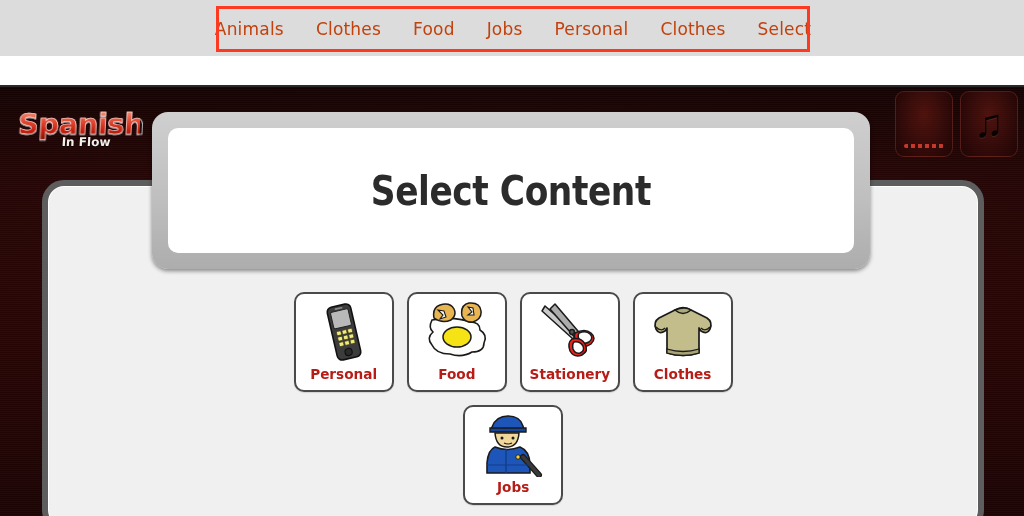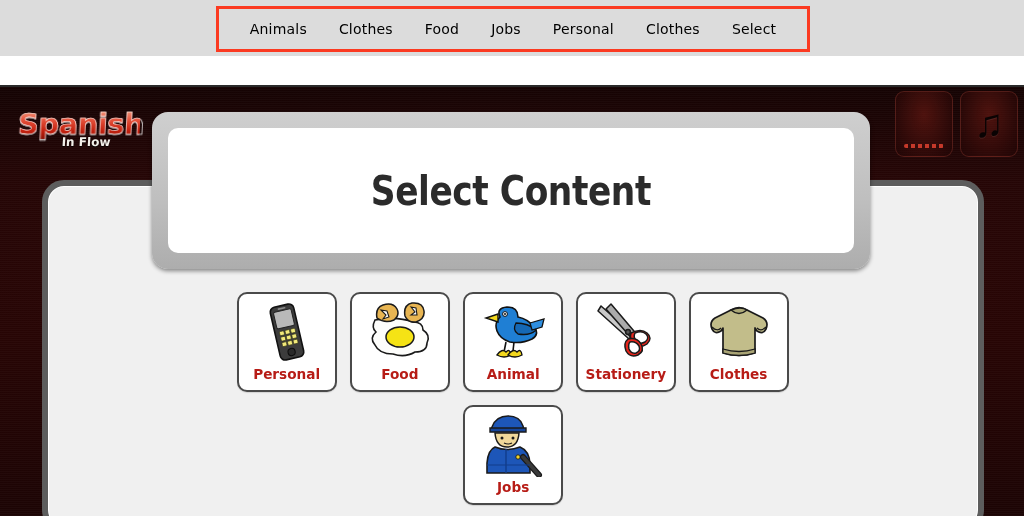--- a/index.html
+++ b/index.html
@@ -29,22 +29,22 @@
   #nav-items {
     position: absolute;
     left: 216px; top: 6px;
     width: 594px; height: 46px;
     display: flex;
     align-items: center;
     justify-content: center;
     gap: 0px;
   }
   .nav-link {
-    color: #000000;
-    font-size: 14px;
+    color: #c2410c;
+    font-size: 17px;
     font-family: "DejaVu Sans", sans-serif;
     font-weight: 400;
     letter-spacing: 0.2px;
     text-decoration: none;
     padding: 0 16px;
     white-space: nowrap;
     cursor: pointer;
   }
   #nav-white-strip {
     position: absolute;
@@ -313,36 +313,20 @@
               <ellipse cx="33" cy="35" rx="14" ry="10" fill="#f5e315" stroke="#1a1a1a" stroke-width="1.5"></ellipse>
               <path d="M10 16 Q8 6 16 3 Q26 0 30 7 Q33 13 27 18 Q18 22 10 16 Z" fill="#e8b552" stroke="#1a1a1a" stroke-width="1.5"></path>
               <path d="M14 8 L19 13 L16 17 L22 15 L20 9 Z" fill="#fdfdfb" stroke="#1a1a1a" stroke-width="1.1"></path>
               <path d="M38 14 Q36 3 45 1 Q56 0 57 9 Q58 17 49 20 Q41 21 38 14 Z" fill="#e8b552" stroke="#1a1a1a" stroke-width="1.5"></path>
               <path d="M44 5 L48 10 L44 13 L50 13 L49 6 Z" fill="#fdfdfb" stroke="#1a1a1a" stroke-width="1.1"></path>
             </svg>
           </div>
           <span class="tile-label">Food</span>
         </div>
 
-        <div class="content-tile">
-          <div class="tile-art">
-            <svg width="66" height="58" viewBox="0 0 66 58">
-              <path d="M20 14 Q16 5 27 4 Q38 4 38 14 Q48 16 54 24 Q60 31 52 36 Q42 41 30 39 Q20 36 17 28 Q14 20 20 14 Z" fill="#1f7fd4" stroke="#111" stroke-width="1.6"></path>
-              <path d="M36 20 Q48 20 56 27 Q50 33 38 31 Q32 27 36 20 Z" fill="#1568b5" stroke="#111" stroke-width="1.3"></path>
-              <path d="M50 20 L64 16 L62 24 L52 27 Z" fill="#2f8fe0" stroke="#111" stroke-width="1.3"></path>
-              <path d="M18 11 L6 15 L18 19 Z" fill="#f3d81e" stroke="#111" stroke-width="1.4"></path>
-              <circle cx="25" cy="11" r="2.4" fill="#fff" stroke="#111" stroke-width="1"></circle>
-              <circle cx="25" cy="11" r="1" fill="#111"></circle>
-              <path d="M26 39 L24 49 M34 39 L33 48" stroke="#111" stroke-width="1.6" fill="none"></path>
-              <path d="M17 52 Q22 45 26 49 Q30 45 31 52 Q24 56 17 52 Z" fill="#f3d81e" stroke="#111" stroke-width="1.4"></path>
-              <path d="M28 52 Q33 45 37 49 Q41 45 42 52 Q35 56 28 52 Z" fill="#f3d81e" stroke="#111" stroke-width="1.4"></path>
-            </svg>
-          </div>
-          <span class="tile-label">Animal</span>
-        </div>
 
         <div class="content-tile">
           <div class="tile-art">
             <svg width="62" height="62" viewBox="0 0 62 62">
               <g stroke="#1a1a1a" stroke-width="1.5" stroke-linejoin="round">
                 <path d="M6 5 L38 33 L34 38 L3 10 Z" fill="#c9c9c9"></path>
                 <path d="M16 3 L44 36 L39 40 L11 8 Z" fill="#ababab"></path>
                 <path d="M36 32 Q46 27 52 32 Q58 37 52 43 Q45 48 39 43 Q34 38 36 32 Z" fill="#e8251c"></path>
                 <path d="M40 32 Q47 29 51 33 Q55 37 50 41 Q45 44 41 40 Q38 36 40 32 Z" fill="#ffffff"></path>
                 <path d="M33 38 Q42 36 46 43 Q50 50 43 54 Q35 57 31 50 Q28 42 33 38 Z" fill="#e8251c"></path>

